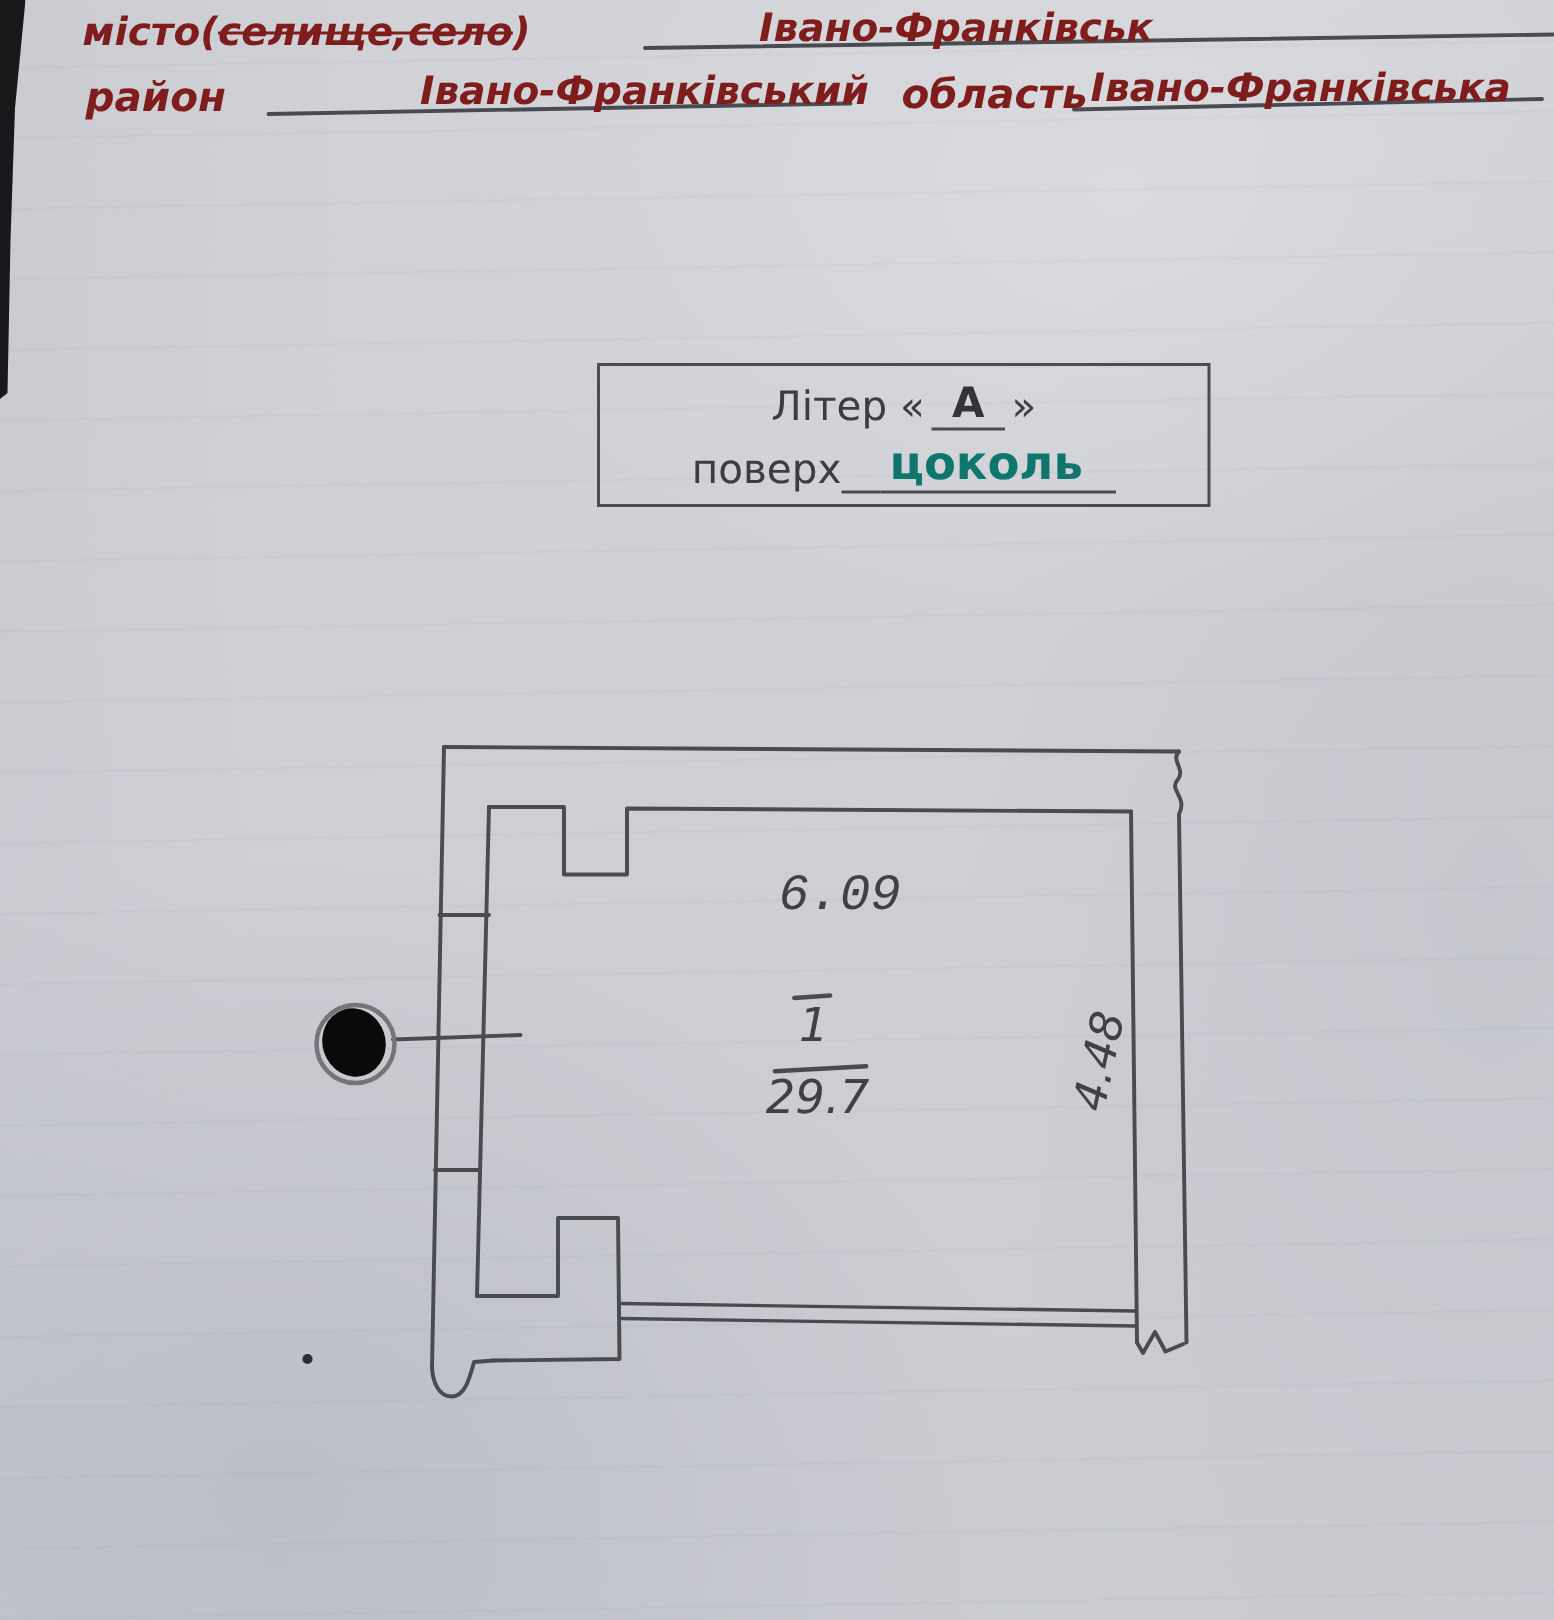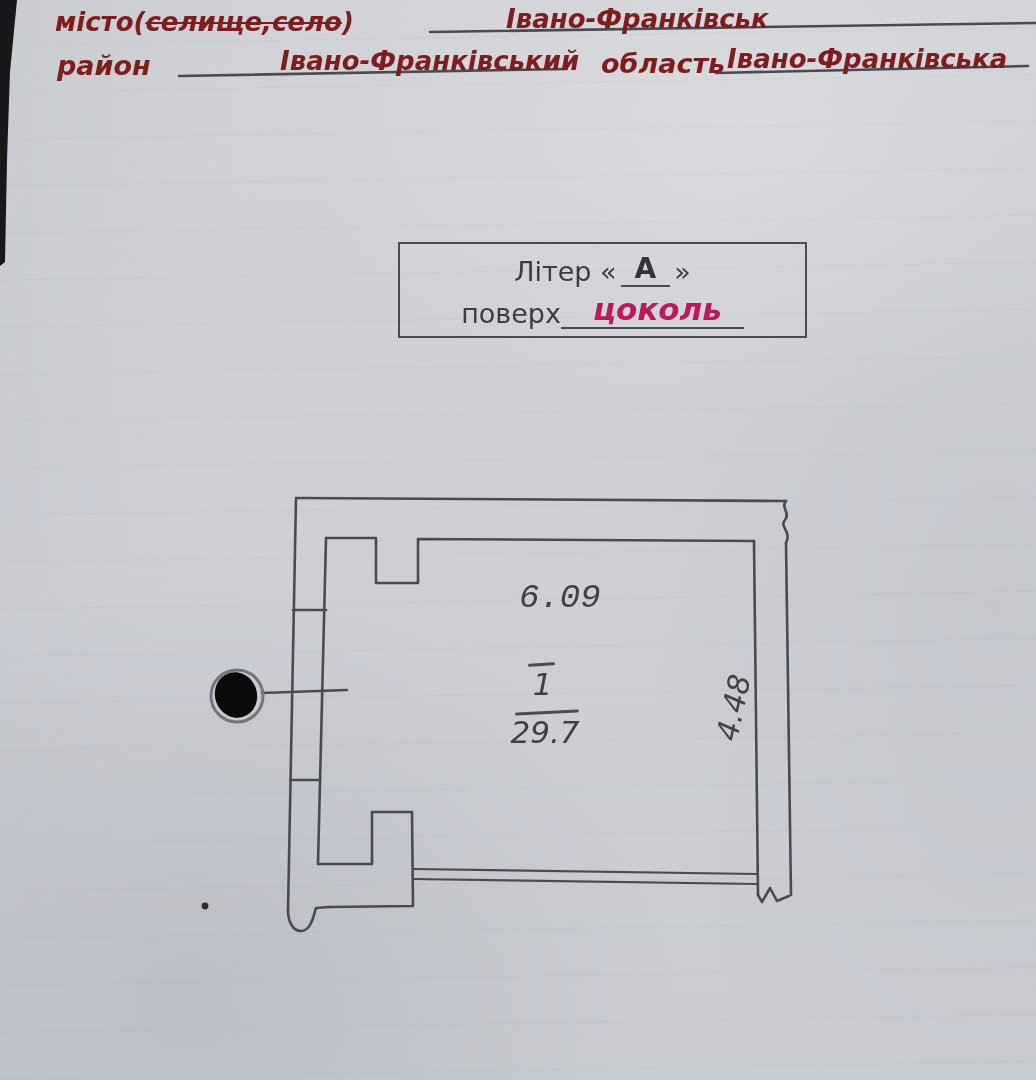--- a/index.html
+++ b/index.html
@@ -43,21 +43,21 @@
   svg.lines{position:absolute;left:0;top:0;}
   .lbox{
     position:absolute;left:398px;top:242px;width:405px;height:92px;
     border:2px solid #4b4c51;
     display:flex;flex-direction:column;align-items:center;justify-content:center;
     gap:4px;
   }
   .lbox .row{display:flex;align-items:flex-end;font-size:27px;color:#3c3d42;}
   .ul-slot{border-bottom:2.5px solid #4b4c51;padding:0 14px;margin:0 4px;font-weight:700;font-size:28px;color:#333439;}
   .ul-tail{display:inline-block;border-bottom:2.5px solid #4b4c51;}
-  .bold-it{font-weight:700;font-style:italic;font-size:31px;color:#be185d;}
+  .bold-it{font-weight:700;font-size:31px;color:#0f766e;}
   .frac-bar{position:absolute;background:#4a4b50;height:3px;border-radius:2px;}
   .rot{transform-origin:center center;display:inline-block;}
 </style>
 </head>
 <body>
 
 <div class="page">
   <div class="shading"></div>
   <div class="texture"></div>
   <div class="black-edge"></div>

